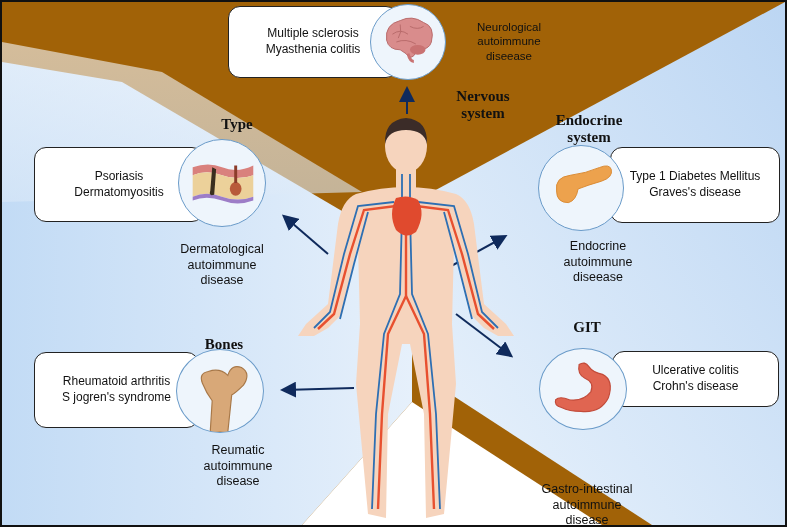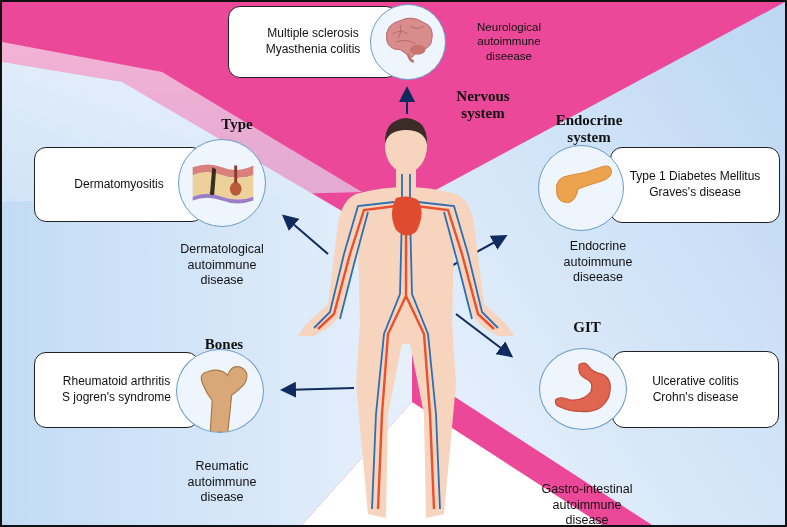--- a/index.html
+++ b/index.html
@@ -1,19 +1,19 @@
 <!DOCTYPE html>
 <html><head>
 <meta charset="utf-8">
 <style>
   html, body { margin: 0; padding: 0; background: #fff; }
   body { width: 787px; height: 527px; overflow: hidden; font-family: "Liberation Sans", "DejaVu Sans", sans-serif; }
   #frame {
     position: absolute; left: 0; top: 0; width: 783px; height: 523px;
-    border: 2px solid #111; overflow: hidden; background: #ec4899;
+    border: 2px solid #111; overflow: hidden; background: #a16207;
   }
   #bg { position: absolute; left: 0; top: 0; width: 783px; height: 523px; }
   .abs { position: absolute; }
   .box {
     position: absolute; background: #fff; border: 1.5px solid #222; border-radius: 12px;
     box-sizing: border-box; display: flex; flex-direction: column; justify-content: center;
     font-size: 12px; color: #111; line-height: 1.3; text-align: center;
   }
   .circle {
     position: absolute; border-radius: 50%; background: #eef5fc; border: 1.3px solid #6a9bc9;
@@ -106,20 +106,21 @@
   </div>
   <div class="title" style="left:436px;top:86px;width:90px;">
     <span class="line">Nervous</span>
     <span class="line">system</span>
   </div>
 
   <div class="title" style="left:205px;top:114px;width:60px;">
     <span class="line">Type</span>
   </div>
   <div class="box" style="left:32px;top:145px;width:170px;height:75px;">
+    <span class="line">Psoriasis</span>
     <span class="line">Dermatomyositis</span>
   </div>
   <div class="circle" style="left:176px;top:137px;width:88px;height:88px;">
     <svg viewBox="0 0 88 88">
       <path d="M14,28 Q30,22 44,28 Q60,34 76,26 L76,36 Q60,42 44,36 Q28,30 14,36 Z" fill="#d9817d"></path>
       <path d="M14,36 Q28,30 44,36 Q60,42 76,36 L76,58 Q60,64 44,58 Q28,52 14,58 Z" fill="#ecd19a"></path>
       <path d="M14,58 Q28,52 44,58 Q60,64 76,58 L76,62 Q60,68 44,62 Q28,56 14,62 Z" fill="#9d7dc7"></path>
       <path d="M34,28 L32,52 Q30,58 36,56 L38,30 Z" fill="#3a2e1e"></path>
       <ellipse cx="58" cy="50" rx="6" ry="7" fill="#b85a3a"></ellipse>
       <path d="M58,26 L58,44" stroke="#8c3c2a" stroke-width="3"></path>
@@ -155,30 +156,30 @@
   </div>
   <div class="box" style="left:32px;top:350px;width:165px;height:76px;">
     <span class="line">Rheumatoid arthritis</span>
     <span class="line">S jogren's syndrome</span>
   </div>
   <div class="circle" style="left:174px;top:347px;width:88px;height:84px;">
     <svg viewBox="0 0 88 84">
       <path d="M26,34 Q22,24 32,22 Q44,18 52,26 Q56,14 66,18 Q76,24 68,36 Q60,44 56,46 L52,84 L34,84 L36,52 Q30,44 26,34 Z" fill="#d8a878" stroke="#a87848" stroke-width="1.2"></path>
     </svg>
   </div>
-  <div class="caption" style="left:170px;top:441px;width:100px;margin-top:16px;">
+  <div class="caption" style="left:186px;top:441px;width:100px;">
     <span class="line">Reumatic</span>
     <span class="line">autoimmune</span>
     <span class="line">disease</span>
   </div>
 
   <div class="title" style="left:555px;top:317px;width:60px;">
     <span class="line">GIT</span>
   </div>
-  <div class="box" style="left:610px;top:349px;width:167px;height:77px;">
+  <div class="box" style="left:610px;top:349px;width:167px;height:56px;">
     <span class="line">Ulcerative colitis</span>
     <span class="line">Crohn's disease</span>
   </div>
   <div class="circle" style="left:537px;top:346px;width:88px;height:82px;">
     <svg viewBox="0 0 88 82">
       <path d="M40,16 Q46,12 50,18 Q54,24 64,26 Q76,32 70,50 Q62,66 42,64 Q30,64 22,60 Q14,58 16,52 Q20,48 30,52 Q44,54 52,44 Q56,34 46,30 Q38,26 40,16 Z" fill="#e06551" stroke="#c24b3a" stroke-width="1.2"></path>
     </svg>
   </div>
   <div class="caption" style="left:525px;top:440px;width:120px;margin-top:40px;">
     <span class="line">Gastro-intestinal</span>

